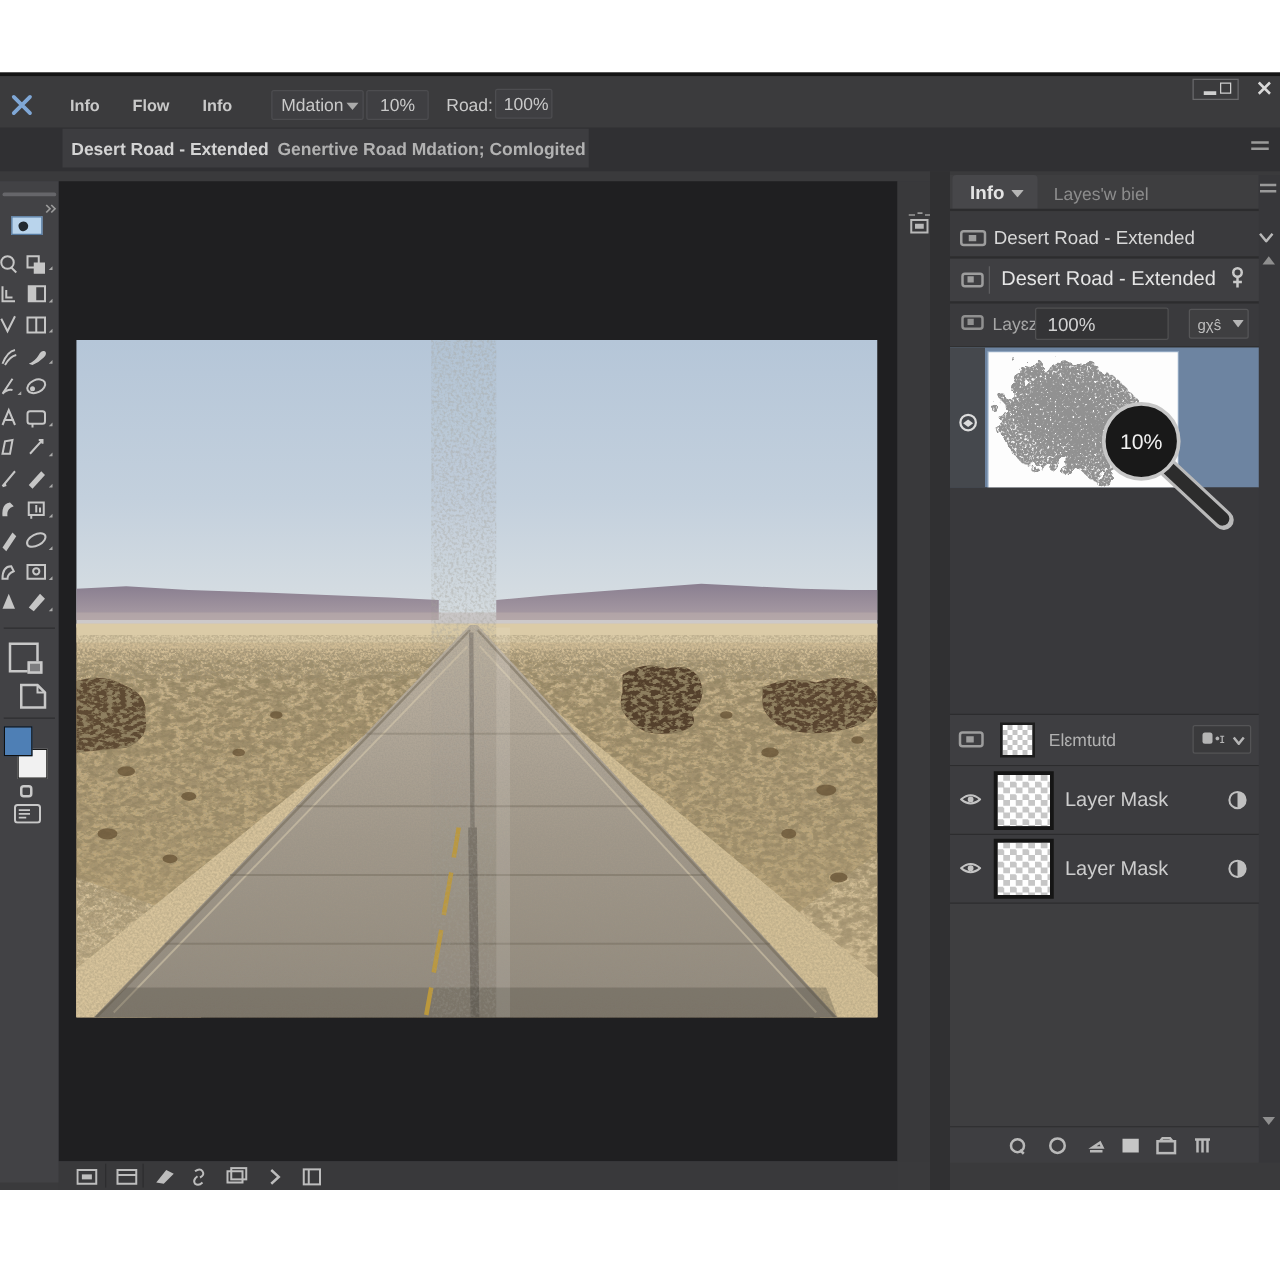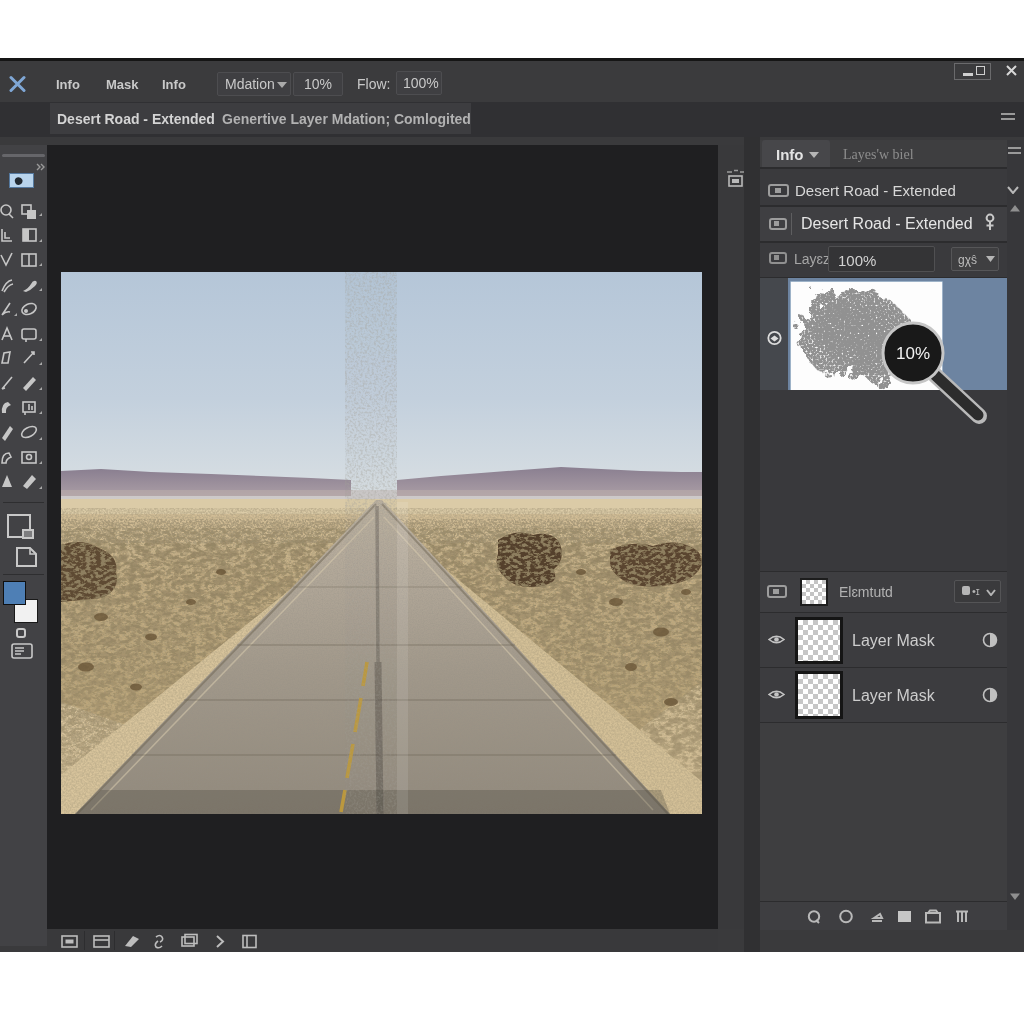--- a/index.html
+++ b/index.html
@@ -197,51 +197,51 @@
 
     <rect x="284" y="0" width="52" height="240" filter="url(#seamn)" opacity="0.38"></rect>
     <rect x="284" y="240" width="52" height="302" filter="url(#seamn)" opacity="0.22"></rect>
     <rect x="336" y="230" width="11" height="312" fill="#ffffff" opacity="0.10"></rect>
   </svg>
 
   <svg class="abs" style="left:9px;top:75px;" width="17" height="18" viewBox="0 0 17 18">
     <path d="M2 2.5 L15 15.5 M15 2.5 L2 15.5" stroke="#7fa7d6" stroke-width="3" stroke-linecap="round"></path>
   </svg>
   <div class="mtxt" style="left:56px;top:78px;font-weight:bold;">Info</div>
-  <div class="mtxt" style="left:106px;top:78px;font-weight:bold;">Mask</div>
+  <div class="mtxt" style="left:106px;top:78px;font-weight:bold;">Flow</div>
   <div class="mtxt" style="left:162px;top:78px;font-weight:bold;">Info</div>
   <div class="mbox" style="left:217px;top:72px;width:74px;height:24px;"></div>
   <div class="mtxt" style="left:225px;top:78px;font-size:14px;">Mdation</div>
   <svg class="abs" style="left:277px;top:82px;" width="10" height="6" viewBox="0 0 10 6">
       <path d="M0 0 L5 6 L10 0 Z" fill="#aaaaaa"></path>
     </svg>
   <div class="mbox" style="left:293px;top:72px;width:50px;height:24px;"></div>
   <div class="mtxt" style="left:304px;top:78px;font-size:14px;">10%</div>
-  <div class="mtxt" style="left:357px;top:78px;font-size:14px;">Flow:</div>
+  <div class="mtxt" style="left:357px;top:78px;font-size:14px;">Road:</div>
   <div class="mbox" style="left:396px;top:71px;width:46px;height:24px;"></div>
   <div class="mtxt" style="left:403px;top:77px;font-size:14px;">100%</div>
 
   <div class="abs" style="left:954px;top:63px;width:37px;height:17px;border:1px solid #6a6a6c;"></div>
   <div class="abs" style="left:963px;top:73px;width:10px;height:3px;background:#cfcfcf;"></div>
   <div class="abs" style="left:976px;top:66px;width:9px;height:9px;border:1.5px solid #cfcfcf;"></div>
   <svg class="abs" style="left:1006px;top:65px;" width="11" height="11" viewBox="0 0 11 11">
     <path d="M1 1 L10 10 M10 1 L1 10" stroke="#d8d8d8" stroke-width="2"></path>
   </svg>
 
   <div class="ptxt" style="left:57px;top:111px;font-size:14px;font-weight:bold;color:#d4d4d4;">Desert Road - Extended</div>
-  <div class="ptxt" style="left:222px;top:111px;font-size:14px;font-weight:bold;color:#b2b2b2;">Genertive Layer Mdation; Comlogited</div>
+  <div class="ptxt" style="left:222px;top:111px;font-size:14px;font-weight:bold;color:#b2b2b2;">Genertive Road Mdation; Comlogited</div>
   <div class="abs" style="left:1001px;top:113px;width:14px;height:2px;background:#9a9a9a;"></div>
   <div class="abs" style="left:1001px;top:118px;width:14px;height:2px;background:#9a9a9a;"></div>
 
   <div class="abs" style="left:762px;top:140px;width:68px;height:27px;background:#47474a;border-radius:3px 3px 0 0;"></div>
   <div class="ptxt" style="left:776px;top:146px;font-size:15px;font-weight:bold;color:#e3e3e3;">Info</div>
   <svg class="abs" style="left:809px;top:152px;" width="10" height="6" viewBox="0 0 10 6">
       <path d="M0 0 L5 6 L10 0 Z" fill="#b5b5b5"></path>
     </svg>
-  <div class="ptxt" style="left:843px;top:147px;font-size:14px;color:#8d8d8d;font-family:Liberation Serif, serif;">Layes'w biel</div>
+  <div class="ptxt" style="left:843px;top:147px;font-size:14px;color:#8d8d8d;">Layes'w biel</div>
   <div class="abs" style="left:1008px;top:147px;width:13px;height:2px;background:#9a9a9a;"></div>
   <div class="abs" style="left:1008px;top:152px;width:13px;height:2px;background:#9a9a9a;"></div>
   <div class="divh" style="left:760px;top:167px;width:247px;height:2px;"></div>
 
   <div class="abs" style="left:760px;top:169px;width:247px;height:36px;background:#3a3a3d;"></div>
   <div class="abs" style="left:768px;top:184px;width:21px;height:13px;border:2px solid #9d9d9d;border-radius:3px;"></div>
   <div class="abs" style="left:775px;top:188px;width:6px;height:5px;background:#9d9d9d;"></div>
   <div class="ptxt" style="left:795px;top:182px;font-size:15px;color:#d8d8d8;">Desert Road - Extended</div>
   <svg class="abs" style="left:1007px;top:186px;" width="12" height="8" viewBox="0 0 12 8">
       <path d="M1 1 L6 7 L11 1" stroke="#b8b8b8" stroke-width="2" fill="none"></path>

